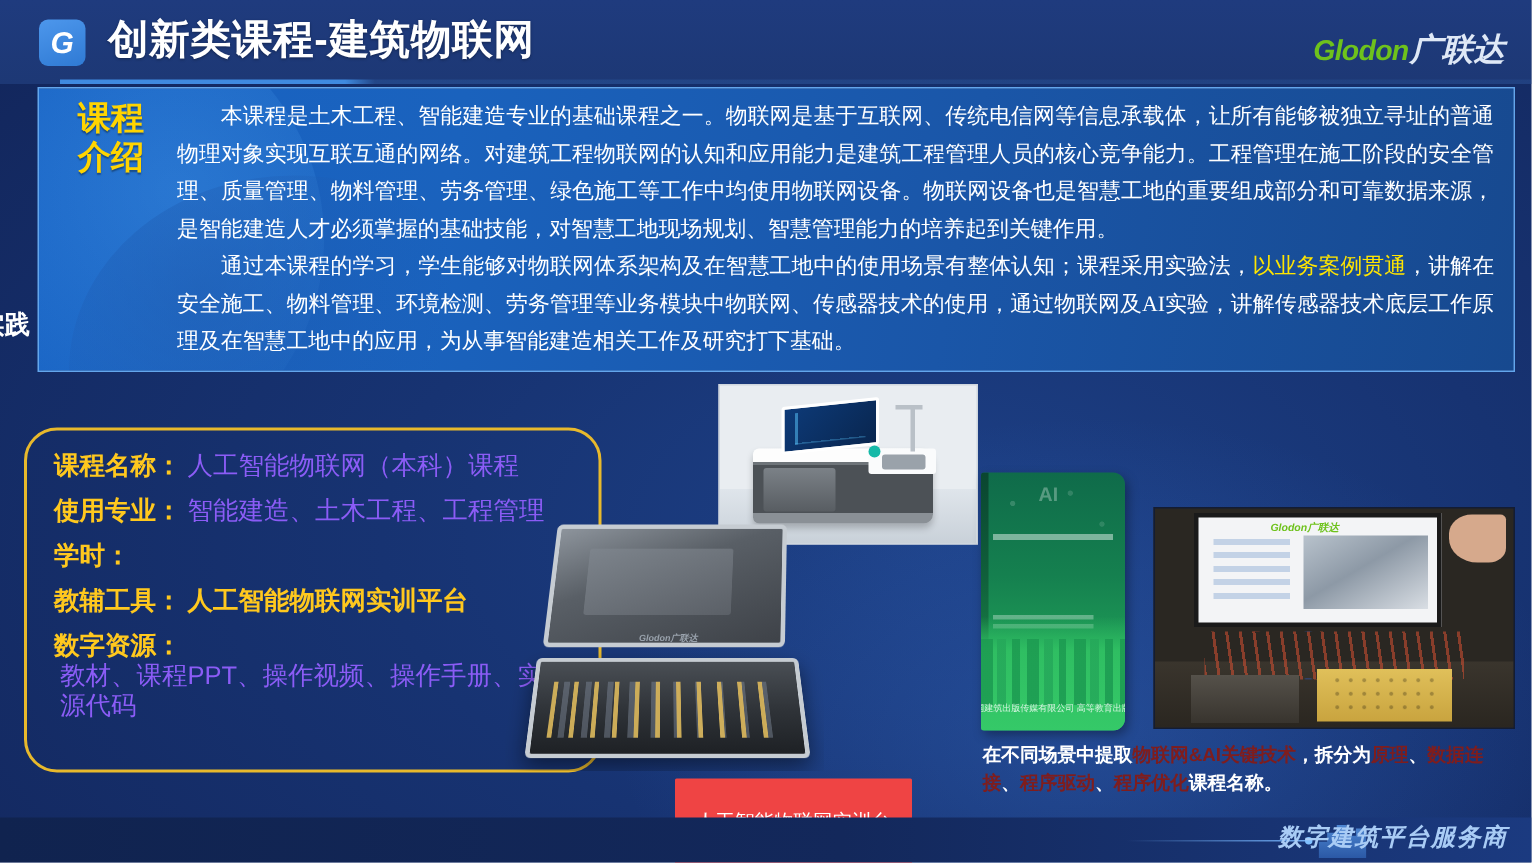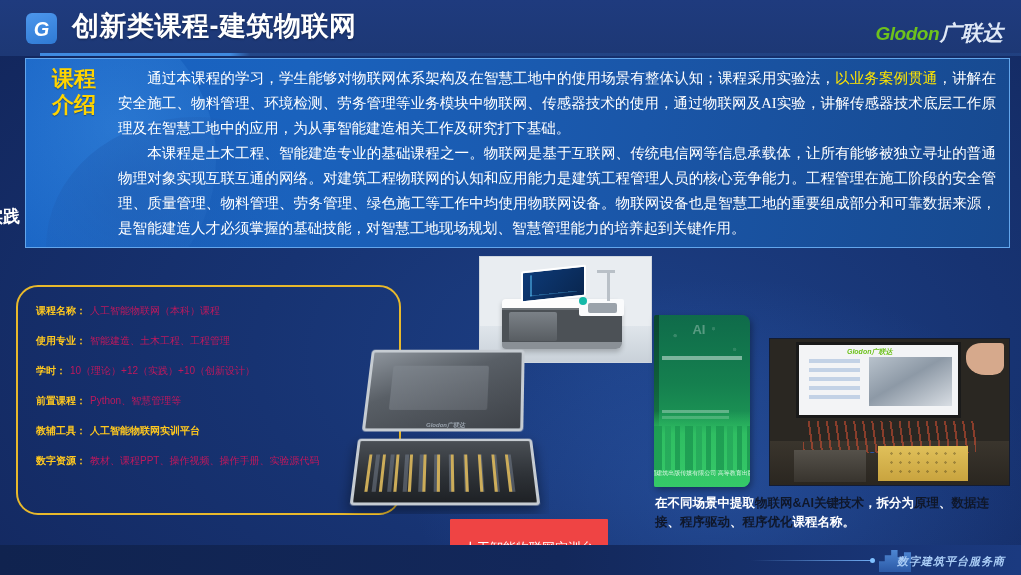--- a/index.html
+++ b/index.html
@@ -96,27 +96,27 @@
   .intro-body .hl { color: #ffe500; }
 
   
   .info-card {
     position: absolute; left: 16px; top: 285px; width: 385px; height: 230px;
     border: 2px solid #e8b92c; border-radius: 22px;
     padding: 14px 16px 10px 18px;
   }
   .info-row {
     display: flex; align-items: flex-start;
-    margin-bottom: 10px; font-size: 10px; line-height: 20px;
-  }
-  .info-row:last-child { margin-bottom: 0; }
+    margin-bottom: 10px; font-size: 17px; line-height: 20px;
+  }
+  .info-row:last-child { margin-bottom: 0; flex-direction: column; }
   .info-key {
     color: #ffc81e; font-weight: bold; white-space: nowrap; flex: none;
   }
-  .info-val { color: #be185d; padding-left: 4px; }
+  .info-val { color: #8b5cf6; padding-left: 4px; }
   .info-val.accent { color: #ffc81e; font-weight: bold; }
 
   
   .photo { position: absolute; overflow: hidden; }
 
   
   .photo-workstation {
     left: 479px; top: 256px; width: 173px; height: 107px;
     background: #e9edf1; border: 1px solid #cfd6de;
   }
@@ -311,21 +311,21 @@
   .caption-pill {
     position:absolute; left:450px; top:519px;
     background:#ef4444; color:#ffffff;
     padding: 20px 14px; font-size: 13px; border-radius: 1px;
     white-space: nowrap;
   }
   .annotation {
     position:absolute; left:655px; top:494px; width: 358px;
     color:#ffffff; font-size:12.5px; line-height:19px; font-weight:bold;
   }
-  .annotation .red { color:#0f172a; }
+  .annotation .red { color:#7f1d1d; }
 
   
   .footer-bar {
     position:absolute; left:0; bottom:0; width:1021px; height:30px;
     background: linear-gradient(90deg, #10234f 0%, #13285b 55%, #1b3a80 100%);
   }
   .footer-line {
     position:absolute; right:150px; bottom:14px; width:120px; height:1px;
     background: linear-gradient(90deg, rgba(110,170,240,0) 0%, #6eaaf0 100%);
   }
@@ -335,21 +335,21 @@
   }
   .footer-bldg {
     position:absolute; right:110px; bottom:3px; width:32px; height:24px;
     background:
       linear-gradient(180deg,#5b9ae8 0%, #2e5fae 100%);
     clip-path: polygon(0 100%, 0 55%, 18% 55%, 18% 30%, 38% 30%, 38% 8%, 58% 8%, 58% 38%, 78% 38%, 78% 18%, 100% 18%, 100% 100%);
     opacity: 0.85;
   }
   .footer-text {
     position:absolute; right: 16px; bottom: 6px;
-    color:#a9ccf5; font-size:11px; font-weight:bold; font-style:italic;
+    color:#a9ccf5; font-size:16px; font-weight:bold; font-style:italic;
     letter-spacing: 1px; white-space:nowrap;
   }
 
   
   .edge-text {
     position:absolute; left:-14px; top:205px;
     color:#ffffff; font-size:17px; font-weight:bold; white-space:nowrap;
   }
 </style>
 </head>
@@ -371,42 +371,37 @@
 
 <div class="intro-panel">
   <div class="swirl"></div>
   <div class="swirl2"></div>
 </div>
 <div class="intro-label">
   <div>课程</div>
   <div>介绍</div>
 </div>
 <div class="intro-body">
+  <p><span>本课程是土木工程、智能建造专业的基础课程之一。物联网是基于互联网、传统电信网等信息承载体，让所有能够被独立寻址的普通物理对象实现互联互通的网络。对建筑工程物联网的认知和应用能力是建筑工程管理人员的核心竞争能力。工程管理在施工阶段的安全管理、质量管理、物料管理、劳务管理、绿色施工等工作中均使用物联网设备。物联网设备也是智慧工地的重要组成部分和可靠数据来源，是智能建造人才必须掌握的基础技能，对智慧工地现场规划、智慧管理能力的培养起到关键作用。</span></p>
   <p><span>通过本课程的学习，学生能够对物联网体系架构及在智慧工地中的使用场景有整体认知；课程采用实验法，</span><span class="hl">以业务案例贯通</span><span>，讲解在安全施工、物料管理、环境检测、劳务管理等业务模块中物联网、传感器技术的使用，通过物联网及AI实验，讲解传感器技术底层工作原理及在智慧工地中的应用，为从事智能建造相关工作及研究打下基础。</span></p>
-  <p><span>本课程是土木工程、智能建造专业的基础课程之一。物联网是基于互联网、传统电信网等信息承载体，让所有能够被独立寻址的普通物理对象实现互联互通的网络。对建筑工程物联网的认知和应用能力是建筑工程管理人员的核心竞争能力。工程管理在施工阶段的安全管理、质量管理、物料管理、劳务管理、绿色施工等工作中均使用物联网设备。物联网设备也是智慧工地的重要组成部分和可靠数据来源，是智能建造人才必须掌握的基础技能，对智慧工地现场规划、智慧管理能力的培养起到关键作用。</span></p>
 </div>
 
 <div class="edge-text">实践</div>
 
 <div class="info-card">
   <div class="info-row">
     <span class="info-key">课程名称：</span>
     <span class="info-val">人工智能物联网（本科）课程</span>
   </div>
   <div class="info-row">
     <span class="info-key">使用专业：</span>
     <span class="info-val">智能建造、土木工程、工程管理</span>
   </div>
   <div class="info-row">
     <span class="info-key">学时：</span>
-    <span class="info-val">10（理论）+12（实践）+10（创新设计）</span>
-  </div>
-  <div class="info-row">
-    <span class="info-key">前置课程：</span>
-    <span class="info-val">Python、智慧管理等</span>
   </div>
   <div class="info-row">
     <span class="info-key">教辅工具：</span>
     <span class="info-val accent">人工智能物联网实训平台</span>
   </div>
   <div class="info-row">
     <span class="info-key">数字资源：</span>
     <span class="info-val">教材、课程PPT、操作视频、操作手册、实验源代码</span>
   </div>
 </div>

